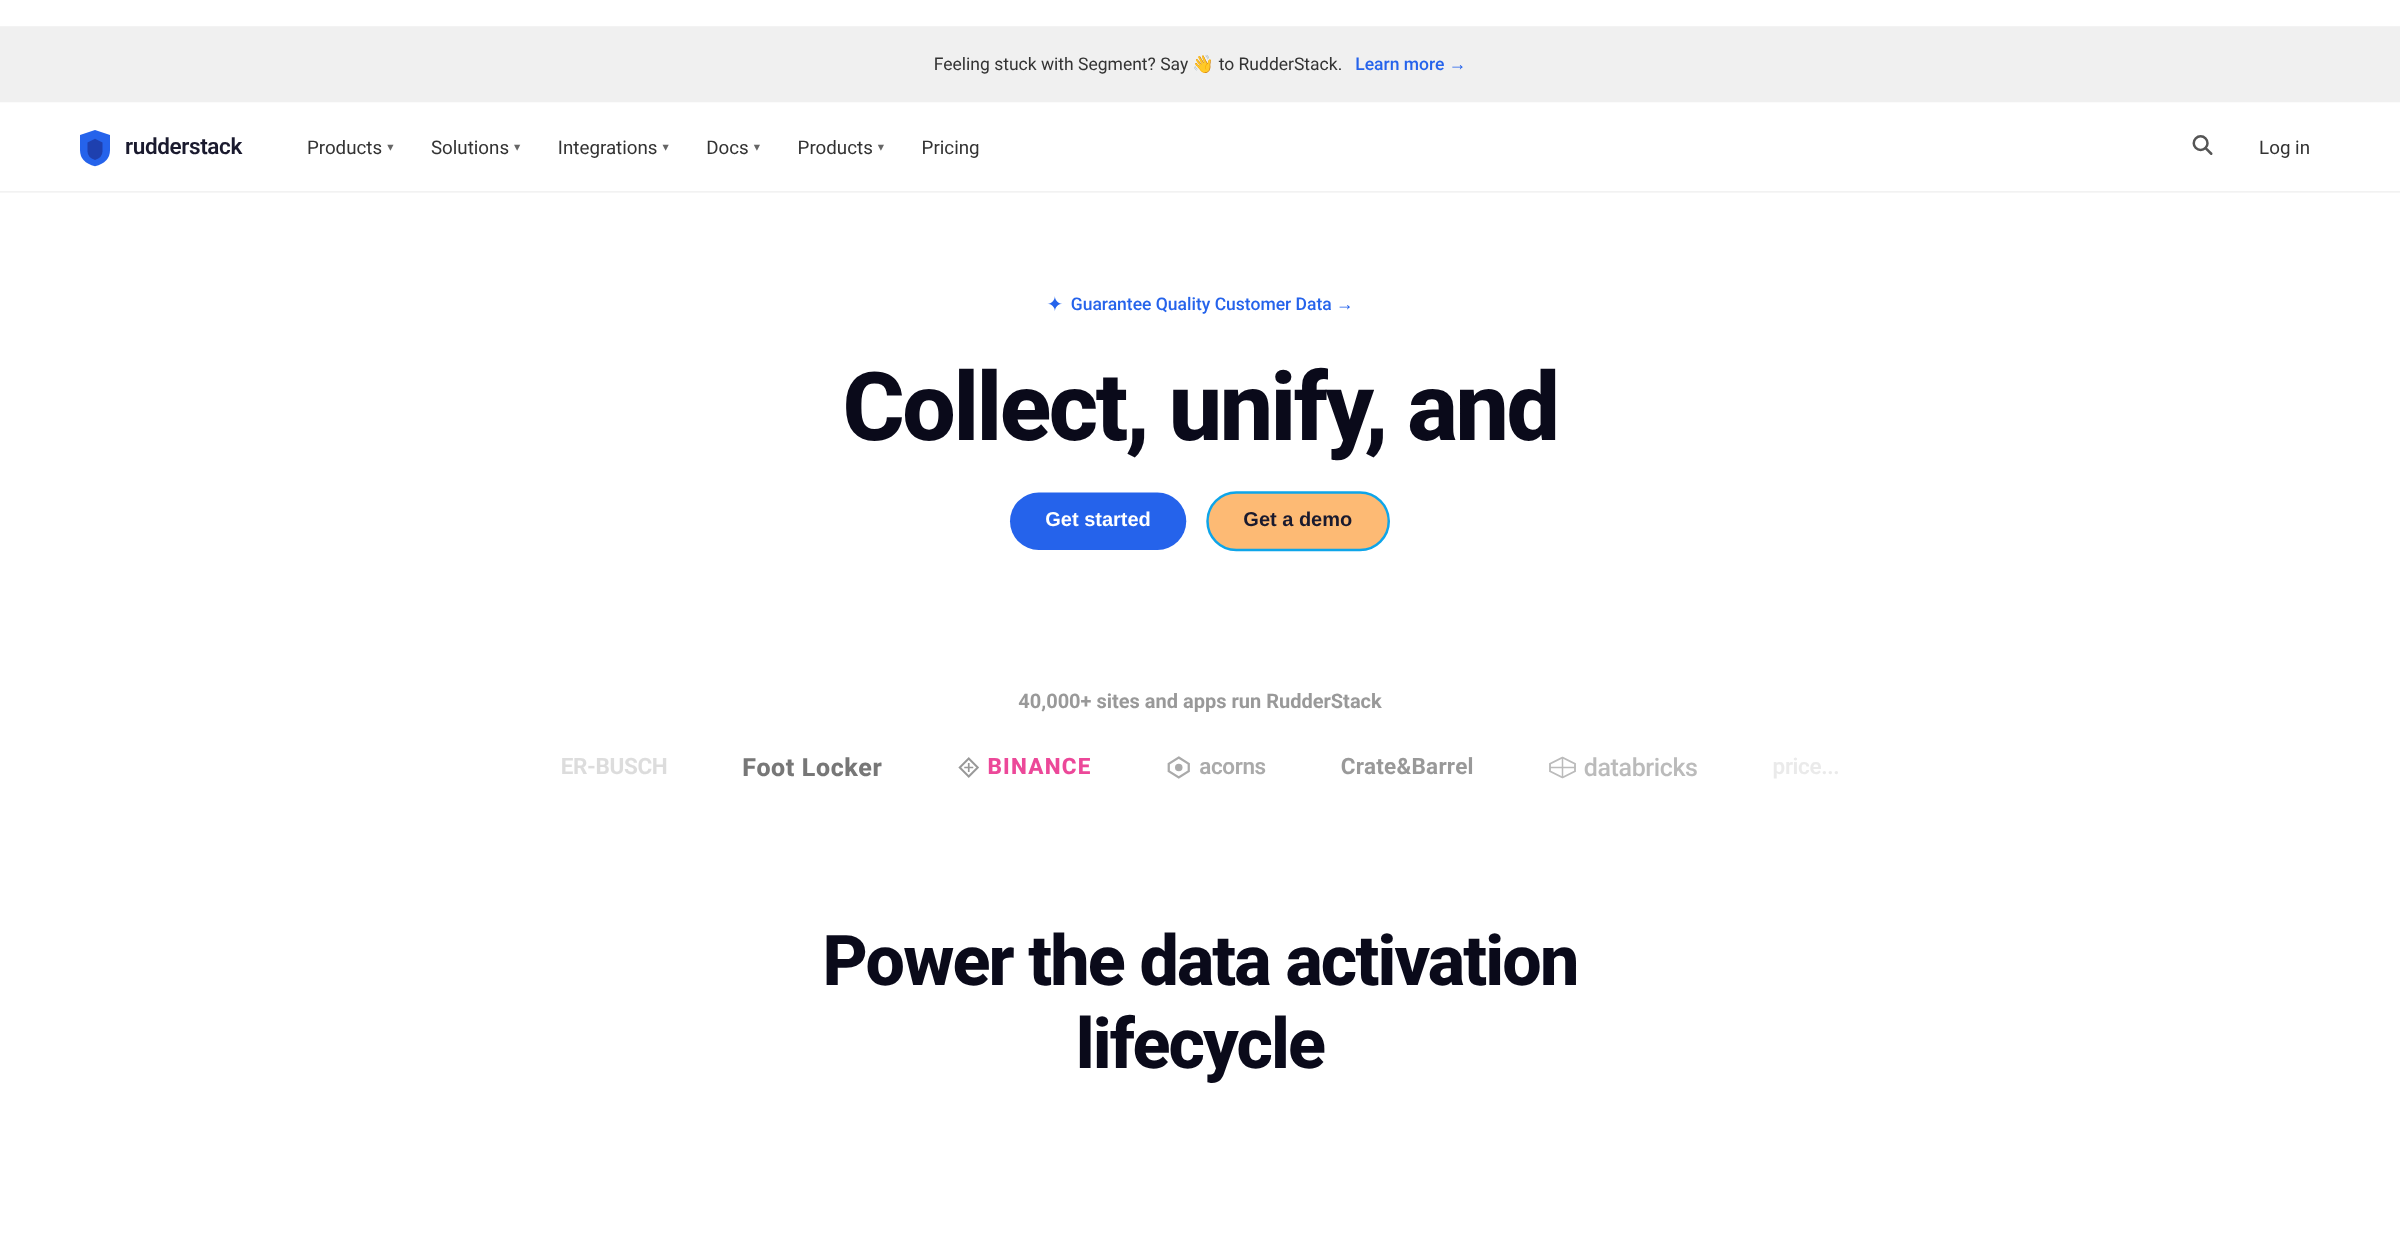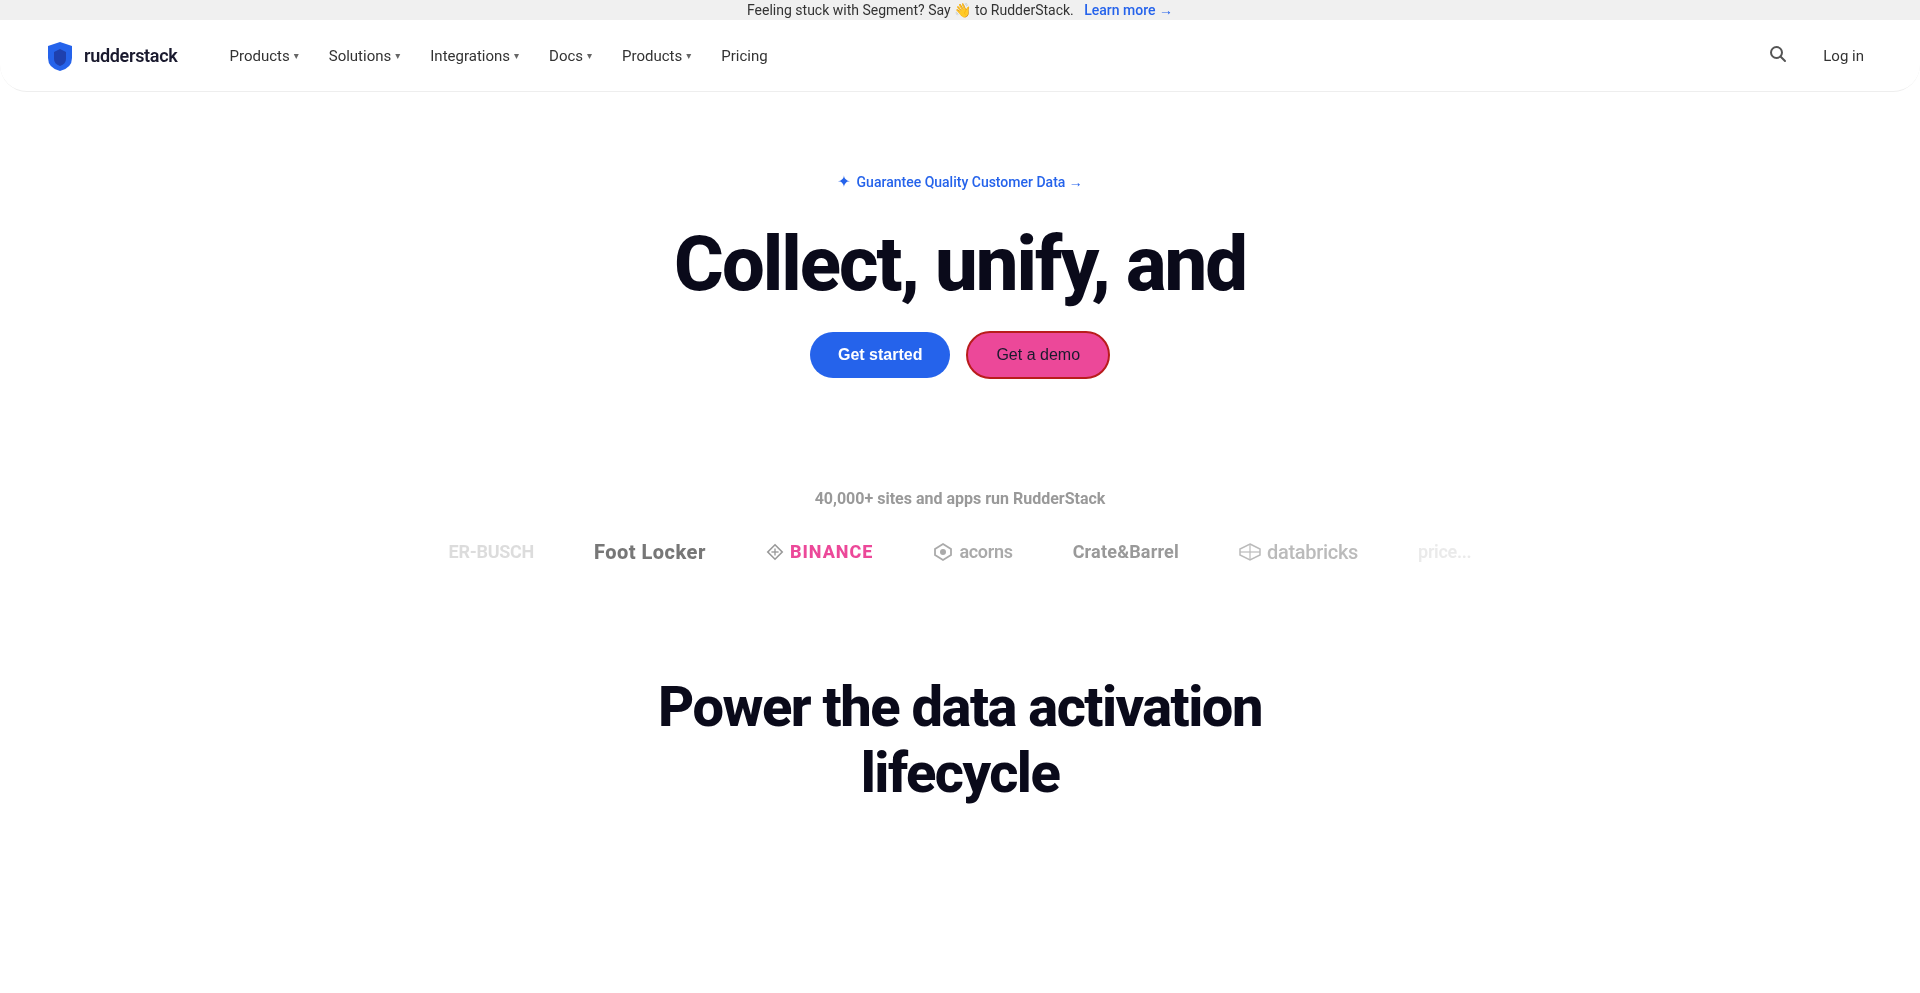--- a/index.html
+++ b/index.html
@@ -2,42 +2,42 @@
 <html><head>
   <meta charset="utf-8">
   <style>
     * { margin: 0; padding: 0; box-sizing: border-box; }
     body { font-family: -apple-system, BlinkMacSystemFont, 'Segoe UI', Roboto, sans-serif; background: #fff; color: #1a1a2e; overflow-x: hidden; }
 
     
     .top-banner {
       background: #f0f0f0;
       text-align: center;
-      padding: 2px 20px;
+      padding: 22px 20px;
       font-size: 14px;
       color: #333;
+      margin-top: 21px;
     }
     .top-banner a {
       color: #2563eb;
       text-decoration: none;
       font-weight: 500;
     }
 
     
     .navbar {
       display: flex;
       align-items: center;
-      padding: 0 44px;
+      padding: 0 60px;
       height: 72px;
       border-bottom: 1px solid #eee;
       background: #fff;
       position: sticky;
       top: 0;
       z-index: 100;
-      border-radius: 27px;
     }
     .logo-area {
       display: flex;
       align-items: center;
       gap: 8px;
       margin-right: 40px;
       text-decoration: none;
     }
     .logo-text {
       font-size: 18px;
@@ -135,27 +135,27 @@
       color: #fff;
       border: none;
       padding: 14px 28px;
       border-radius: 50px;
       font-size: 16px;
       font-weight: 600;
       cursor: pointer;
       transition: background 0.15s;
     }
     .btn-secondary {
-      background: #ec4899;
+      background: #fdba74;
       color: #1a1a2e;
-      border: 2px solid #b91c1c;
+      border: 2px solid #0ea5e9;
       padding: 13px 28px;
       border-radius: 50px;
       font-size: 16px;
-      font-weight: 400;
+      font-weight: 700;
       cursor: pointer;
       transition: border-color 0.15s;
     }
 
     
     .social-proof {
       padding: 50px 20px 30px;
       text-align: center;
     }
     .social-proof-label {

